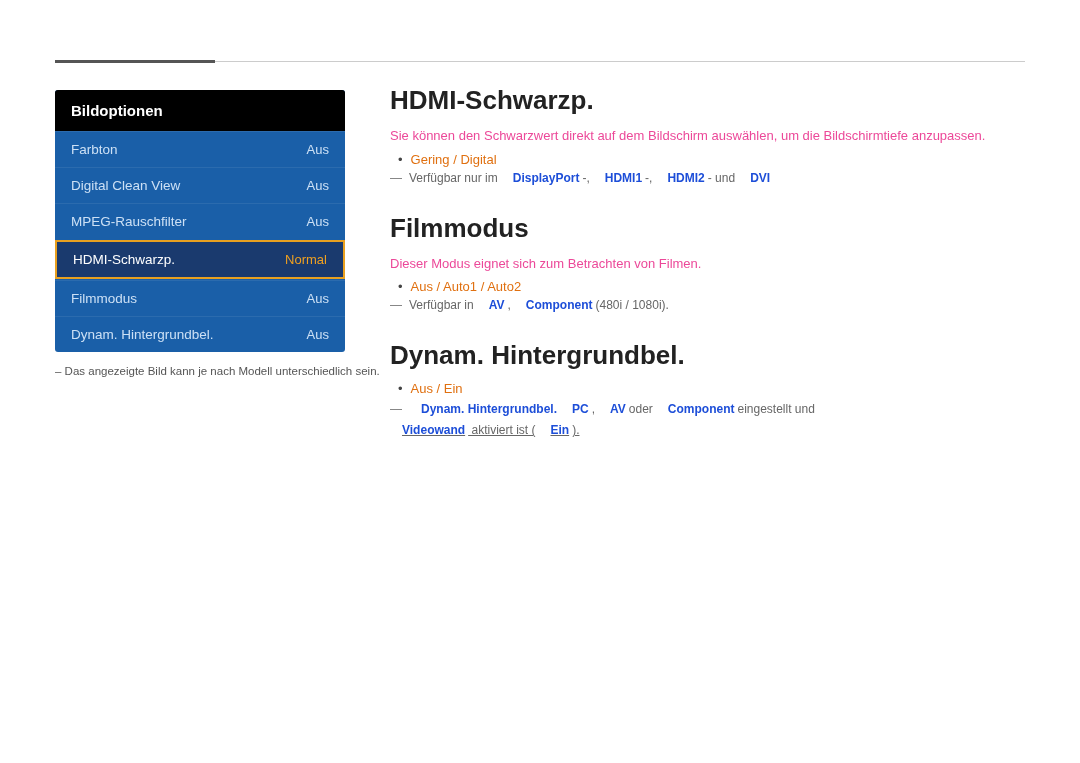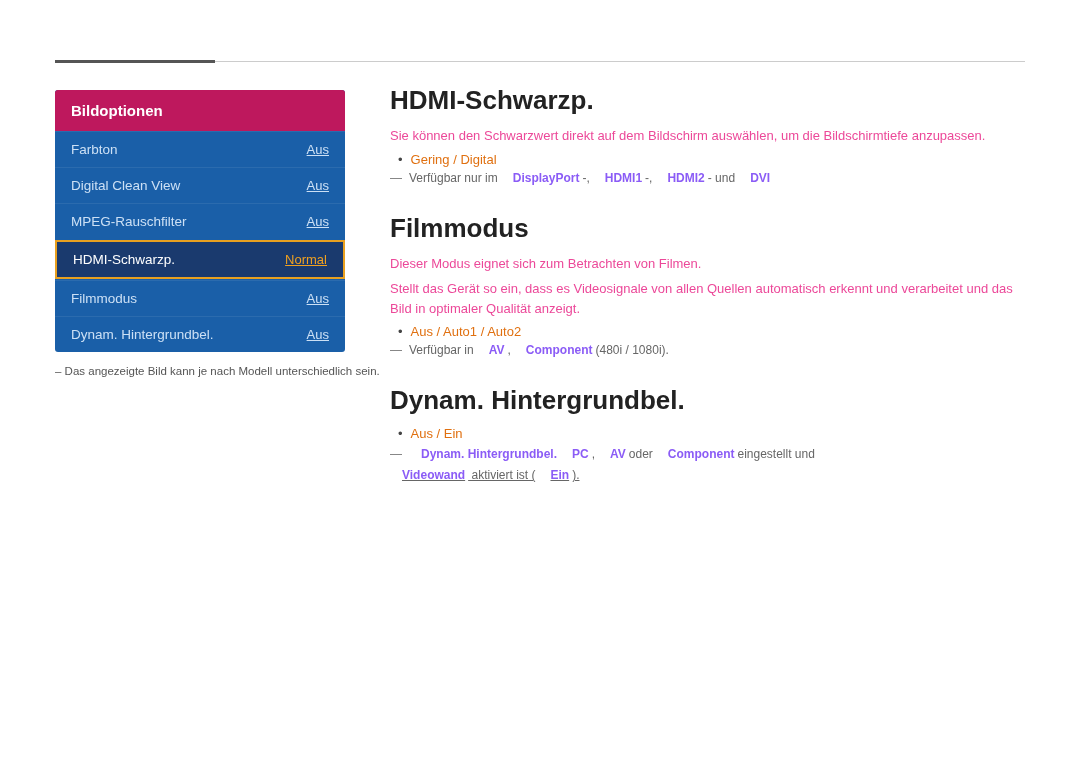--- a/index.html
+++ b/index.html
@@ -38,21 +38,21 @@
     .sidebar {
       position: absolute;
       top: 90px;
       left: 55px;
       width: 290px;
       background: #1a5fa8;
       border-radius: 3px;
       overflow: hidden;
     }
     .sidebar-header {
-      background: #be185d;
+      background: #000000;
       padding: 12px 16px;
       color: #fff;
       font-size: 15px;
       font-weight: bold;
     }
     .sidebar-item {
       display: flex;
       justify-content: space-between;
       padding: 10px 16px;
       color: #cce0f5;
@@ -62,21 +62,20 @@
     }
     .sidebar-item.active {
       background: #1a3a6e;
       border: 2px solid #e8a020;
       color: #fff;
       margin: 1px 0;
     }
     .sidebar-item .item-value {
       color: #cce0f5;
       font-size: 13px;
-      text-decoration: underline;
     }
     .sidebar-item.active .item-value {
       color: #f0a020;
       margin-left: 40px;
     }
 
     
     .sidebar-note {
       position: absolute;
       top: 365px;
@@ -139,21 +138,21 @@
     .note-dash {
       margin-right: 4px;
       color: #777;
     }
 
     .highlight-orange {
       color: #e07010;
       font-weight: normal;
     }
     .highlight-bold-blue {
-      color: #8b5cf6;
+      color: #1d4ed8;
       font-weight: bold;
       padding-left: 12px;
     }
   </style>
 </head>
 <body>
 
 <div class="top-bar">
   <div class="top-bar-left"></div>
   <div class="top-bar-right"></div>
@@ -207,21 +206,20 @@
       <span>-, </span>
       <span class="highlight-bold-blue">HDMI2</span>
       <span>- und </span>
       <span class="highlight-bold-blue">DVI</span>
     </div>
   </div>
 
   <div class="section">
     <div class="section-title">Filmmodus</div>
     <div class="section-desc">Dieser Modus eignet sich zum Betrachten von Filmen.</div>
-    <div class="section-desc">Stellt das Gerät so ein, dass es Videosignale von allen Quellen automatisch erkennt und verarbeitet und das Bild in optimaler Qualität anzeigt.</div>
     <div class="bullet-line">
       <span class="bullet-dot">•</span>
       <span class="highlight-orange">Aus / Auto1 / Auto2</span>
     </div>
     <div class="note-line">
       <span class="note-dash">―</span>
       <span>Verfügbar in </span>
       <span class="highlight-bold-blue">AV</span>
       <span>, </span>
       <span class="highlight-bold-blue">Component</span>

